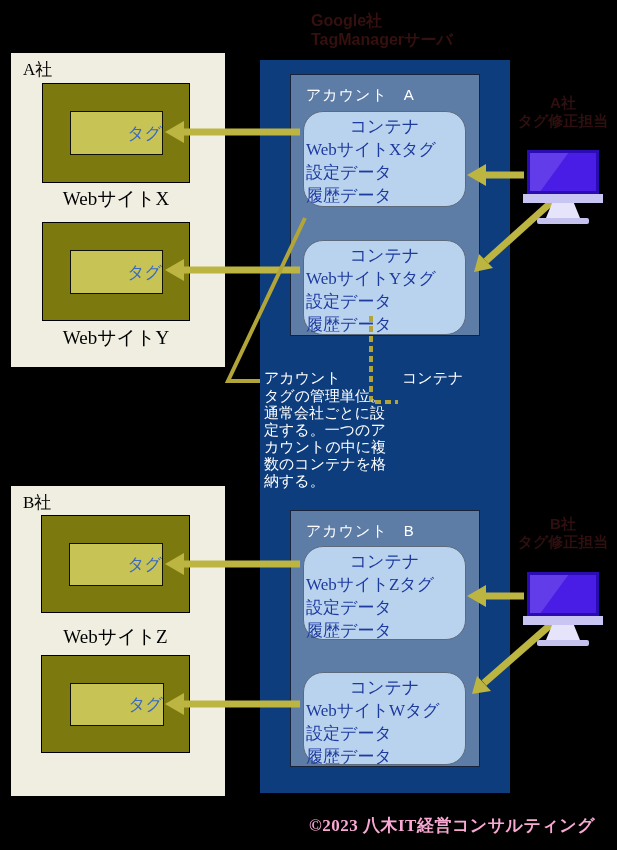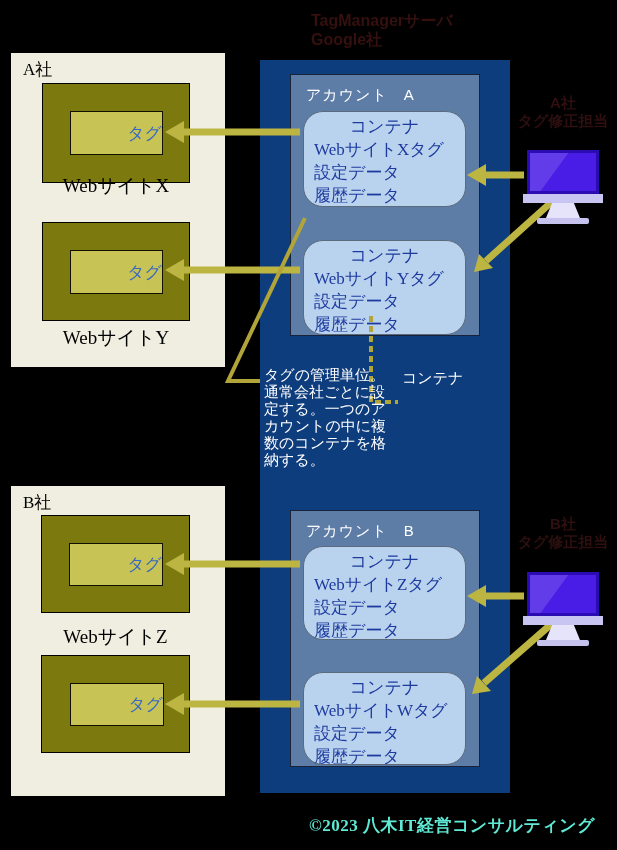--- a/index.html
+++ b/index.html
@@ -6,59 +6,59 @@
   #stage{position:relative;width:617px;height:850px;background:#000;overflow:hidden;
          font-family:"Liberation Sans",sans-serif;}
   .abs{position:absolute;}
 
   
   .title{left:311px;top:11px;color:#35100e;font-weight:bold;font-size:16px;line-height:19px;}
   .operator-caption{width:122px;text-align:center;color:#2f0f0f;font-weight:bold;
                     font-size:15px;line-height:18px;}
   #caption-a{left:502px;top:94px;}
   #caption-b{left:502px;top:515px;}
-  .copyright{left:309px;top:814px;color:#5eead4;font-family:"Liberation Serif",serif;
+  .copyright{left:309px;top:814px;color:#f9a8d4;font-family:"Liberation Serif",serif;
              font-weight:bold;font-size:17px;letter-spacing:.5px;}
 
   
   .server-box{left:260px;top:60px;width:250px;height:733px;background:#0e3d7d;}
   .account-box{left:290px;width:190px;background:#5d7ca6;border:1px solid #16233a;box-sizing:border-box;}
   #account-a{top:74px;height:262px;}
   #account-b{top:510px;height:257px;}
   .account-label{margin:11px 0 0 15px;color:#ffffff;font-size:15px;letter-spacing:1px;}
 
   .container-box{left:303px;width:163px;background:#b9d2ee;border:1px solid #5c6b7c;
                  border-radius:20px;box-sizing:border-box;color:#1d3a9e;
                  font-family:"Liberation Serif",serif;font-size:17px;line-height:23px;}
   #container-a1{top:111px;height:96px;}
   #container-a2{top:240px;height:95px;}
   #container-b1{top:546px;height:94px;}
   #container-b2{top:672px;height:93px;}
   .container-heading{text-align:center;margin-top:3px;}
-  .container-body{margin-left:10px;white-space:pre-line;}
+  .container-body{margin-left:2px;white-space:pre-line;}
 
   
   .company-box{left:10px;width:216px;background:#efeee0;border:1px solid #000;box-sizing:border-box;}
   #company-a{top:52px;height:316px;}
   #company-b{top:485px;height:312px;}
   .company-label{margin:5px 0 0 12px;font-family:"Liberation Serif",serif;font-size:17px;color:#000;}
   .website-box{background:#7c7a0e;border:1px solid #000;box-sizing:border-box;}
   #site-x{left:42px;top:83px;width:148px;height:100px;}
   #site-y{left:42px;top:222px;width:148px;height:99px;}
   #site-z{left:41px;top:515px;width:149px;height:98px;}
   #site-w{left:41px;top:655px;width:149px;height:98px;}
   .tag-box{background:#c7c455;border:1px solid #101000;box-sizing:border-box;color:#3a68c2;
            font-family:"Liberation Serif",serif;font-size:17px;
            display:flex;align-items:center;justify-content:flex-end;}
   #tag-x{left:70px;top:111px;width:93px;height:44px;}
   #tag-y{left:70px;top:250px;width:93px;height:44px;}
   #tag-z{left:69px;top:543px;width:94px;height:43px;}
   #tag-w{left:70px;top:683px;width:94px;height:43px;}
   .site-name{font-family:"Liberation Serif",serif;font-size:19px;color:#000;text-align:center;}
-  #site-x-name{left:42px;top:173px;width:148px;}
+  #site-x-name{left:42px;top:186px;width:148px;}
   #site-y-name{left:42px;top:325px;width:148px;}
   #site-z-name{left:41px;top:624px;width:149px;}
   #site-w-name{left:41px;top:756px;width:149px;}
 
   
   .note{color:#fff;z-index:6;}
   #note-account{left:264px;top:367px;width:142px;}
   #note-container{left:402px;top:367px;width:134px;}
   .note-heading{font-size:15px;line-height:21px;}
   .note-body{font-family:Liberation Serif, serif;font-size:15px;line-height:17px;white-space:pre-line;}
@@ -79,22 +79,22 @@
   .monitor .stand{width:34px;height:15px;margin:0 auto;background:#e6e4fa;
                   clip-path:polygon(18% 0,82% 0,100% 100%,0 100%);}
   .monitor .base{width:52px;height:6px;margin:0 auto;background:#c6c2ee;border-radius:2px;}
 </style>
 </head>
 <body>
 
 <div id="stage">
 
   <div class="abs title">
+    <div>Google社</div>
     <div>TagManagerサーバ</div>
-    <div>Google社</div>
   </div>
 
   <div class="abs server-box"></div>
 
   <div class="abs account-box" id="account-a">
     <div class="account-label">アカウント　A</div>
   </div>
   <div class="abs container-box" id="container-a1">
     <div class="container-heading">コンテナ</div>
     <div class="container-body">WebサイトXタグ
@@ -145,20 +145,21 @@
   <div class="abs tag-box" id="tag-z">
     <span>タグ</span>
   </div>
   <div class="abs site-name" id="site-z-name">WebサイトZ</div>
   <div class="abs website-box" id="site-w"></div>
   <div class="abs tag-box" id="tag-w">
     <span>タグ</span>
   </div>
 
   <div class="abs note" id="note-account">
+    <div class="note-heading">アカウント</div>
     <div class="note-body">タグの管理単位。
 通常会社ごとに設
 定する。一つのア
 カウントの中に複
 数のコンテナを格
 納する。</div>
   </div>
   <div class="abs note" id="note-container">
     <div class="note-heading">コンテナ</div>
   </div>

